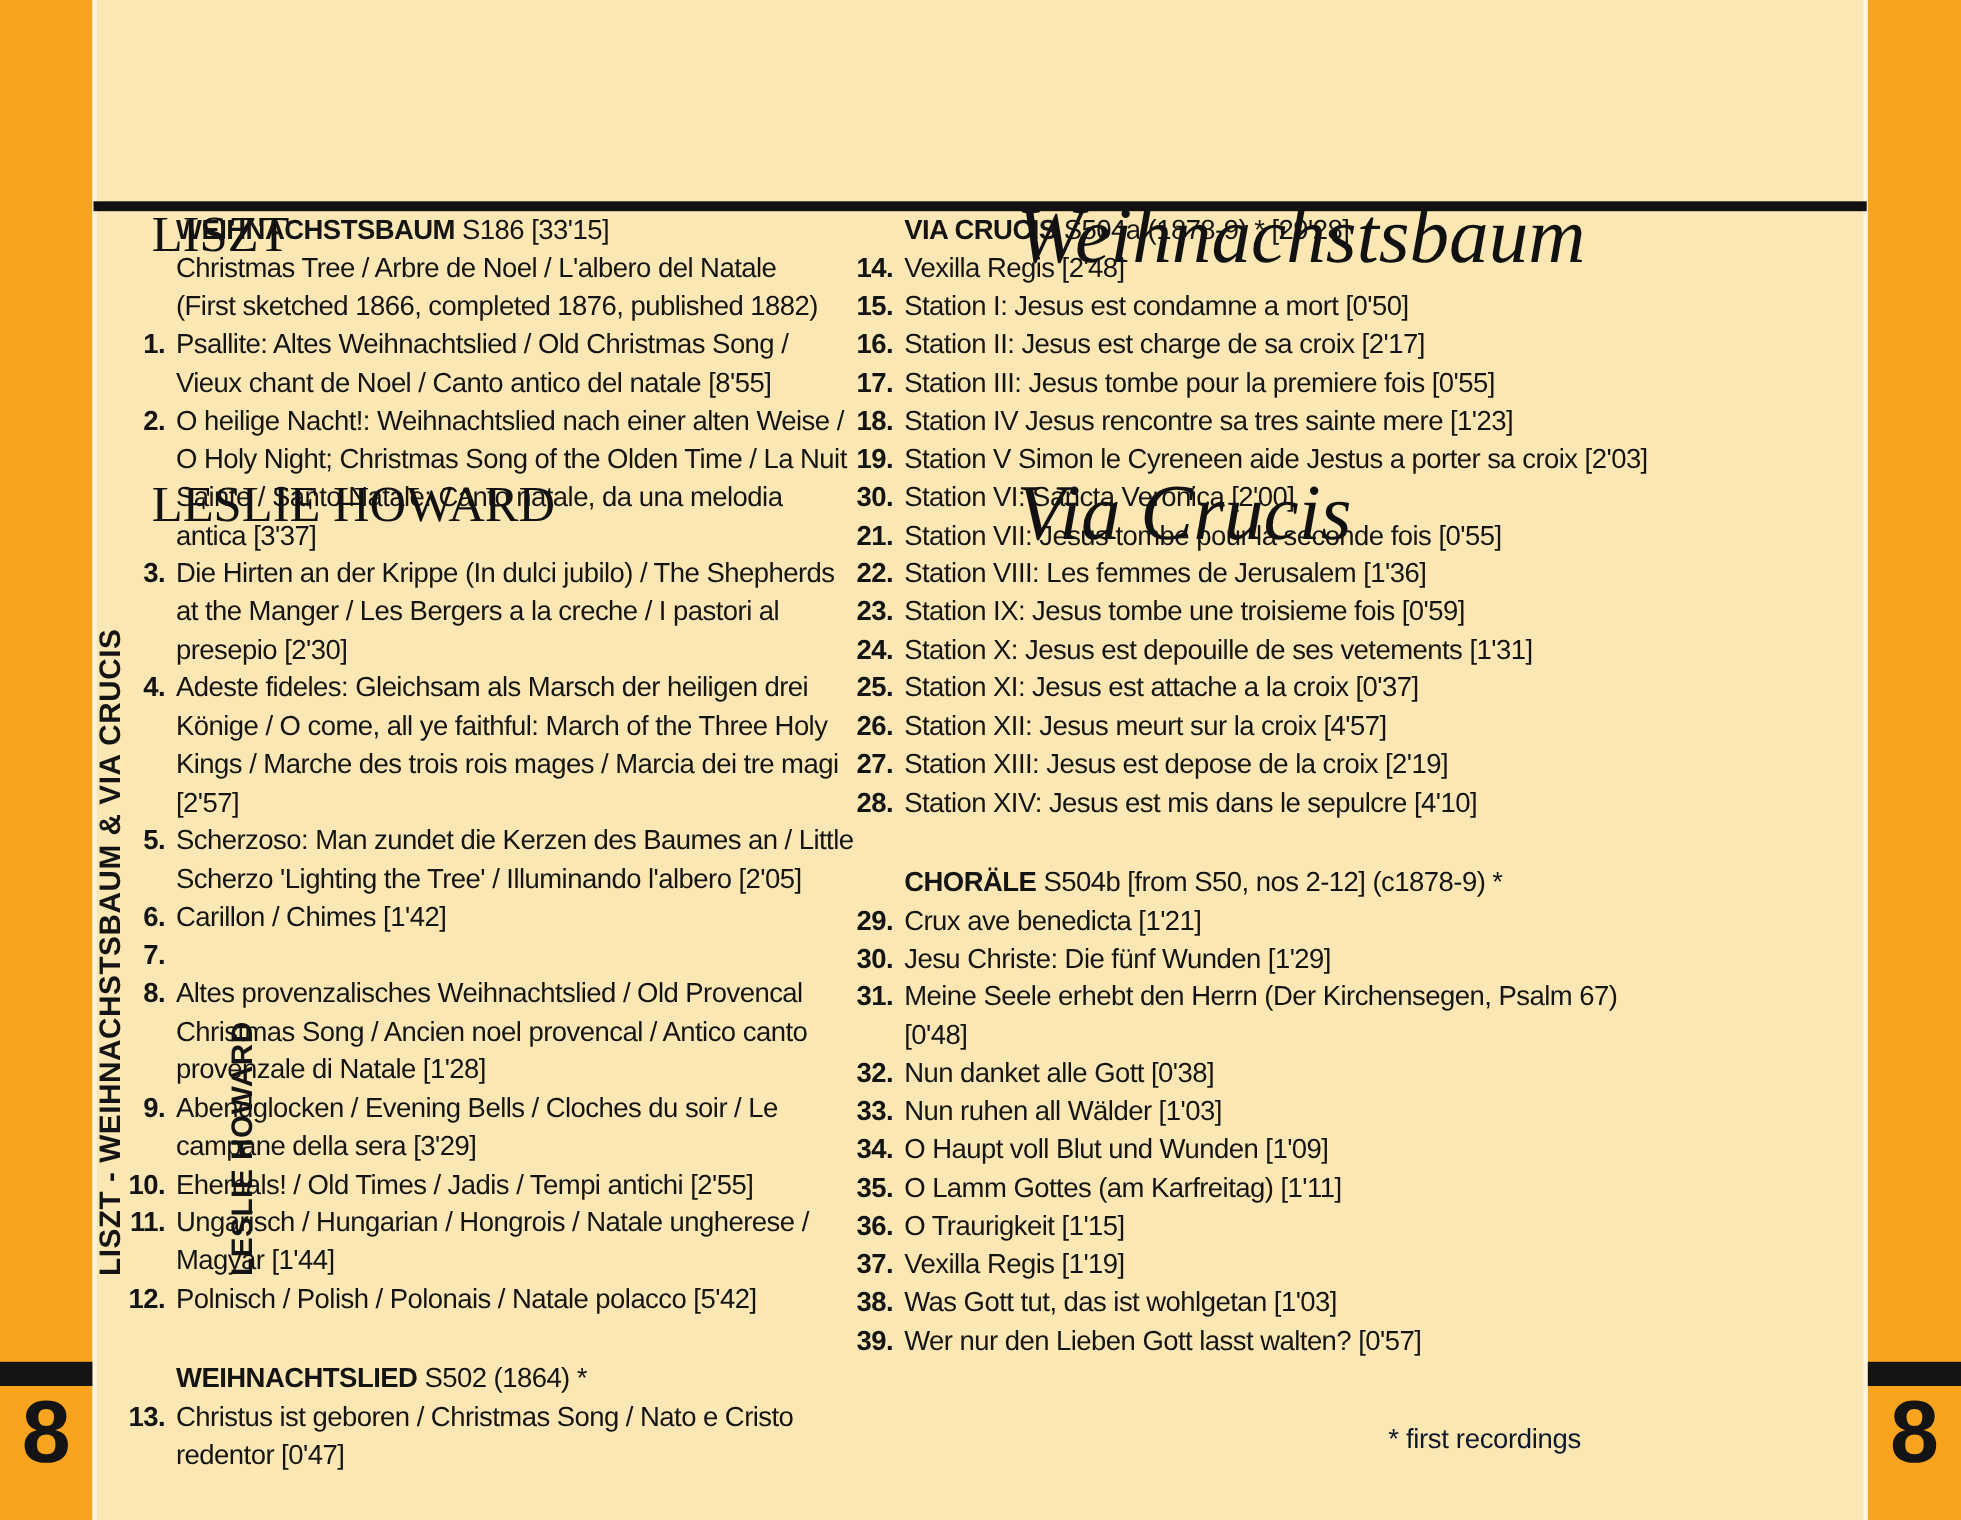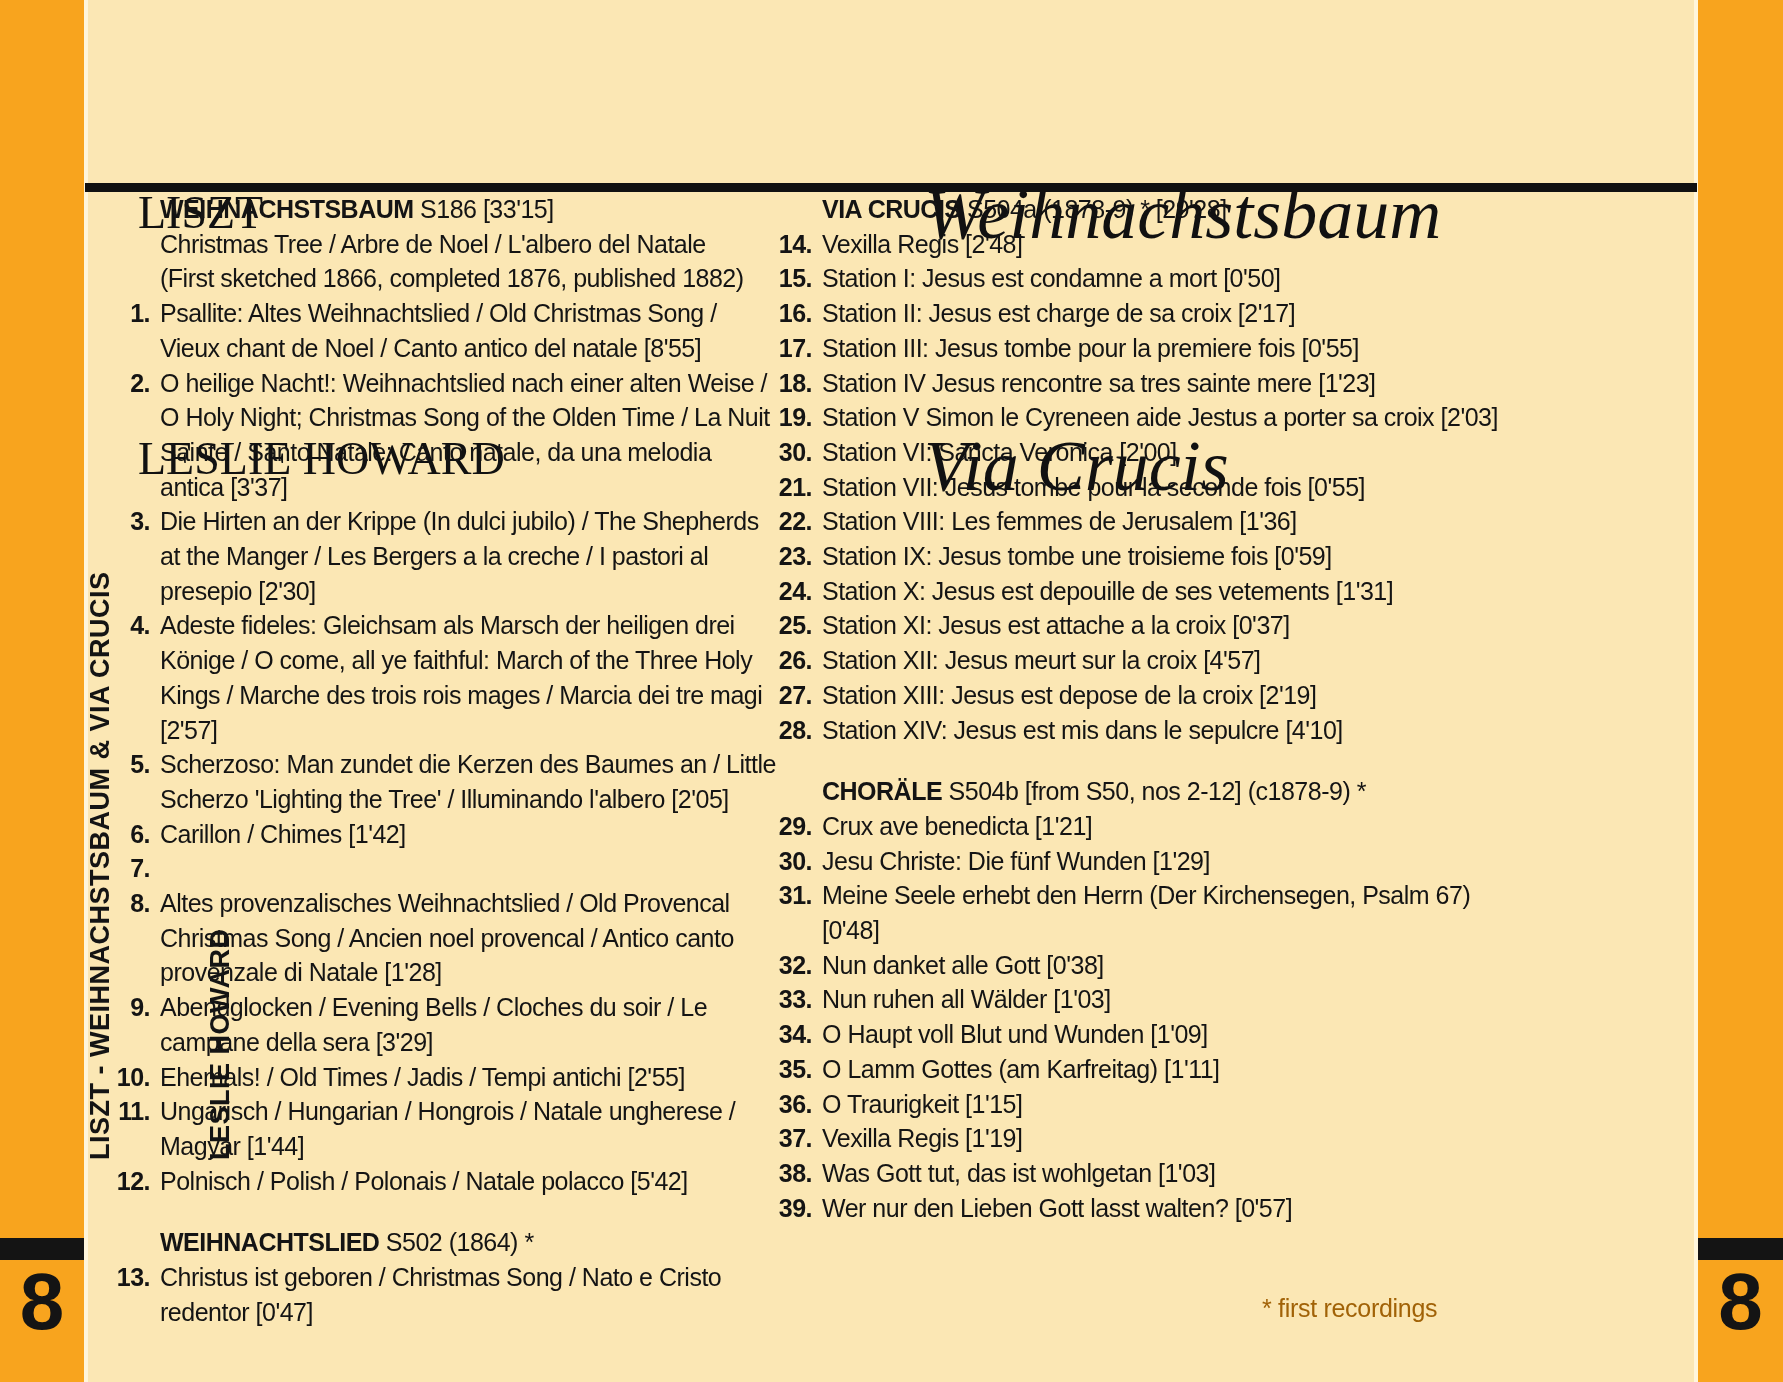--- a/index.html
+++ b/index.html
@@ -44,29 +44,29 @@
   .worktitle{
     position:absolute;left:924px;top:4px;
     font-family:"Liberation Serif",serif;font-style:italic;
     font-size:72px;line-height:84px;color:#111;white-space:pre;
   }
   .rule{position:absolute;left:85px;top:183px;width:1612px;height:9px;background:#111;}
   
   .col{position:absolute;top:192px;font-size:25px;line-height:34.7px;letter-spacing:-0.5px;}
   .col.left{left:106px;}
   .col.right{left:756px;}
-  .section + .section{margin-top:27px;}
+  .section + .section{margin-top:38px;}
   .row{display:flex;align-items:flex-start;}
   .num{flex:none;text-align:right;font-weight:700;margin-right:10px;}
   .col.left .num{width:44px;}
   .col.right .num{width:56px;}
   .txt{white-space:pre;}
   .b{font-weight:700;}
   
-  .footnote{position:absolute;left:1262px;top:1294px;font-size:25px;letter-spacing:-0.3px;color:#a16207;white-space:pre;}
+  .footnote{position:absolute;left:1262px;top:1294px;font-size:25px;letter-spacing:-0.3px;color:#0f172a;white-space:pre;}
 </style>
 </head>
 <body>
 
 <div id="page">
 
   <div class="bar left"></div>
   <div class="bar-sep left"></div>
   <div class="spine-text left">
     <div>LISZT - WEIHNACHSTSBAUM &amp; VIA CRUCIS</div>

